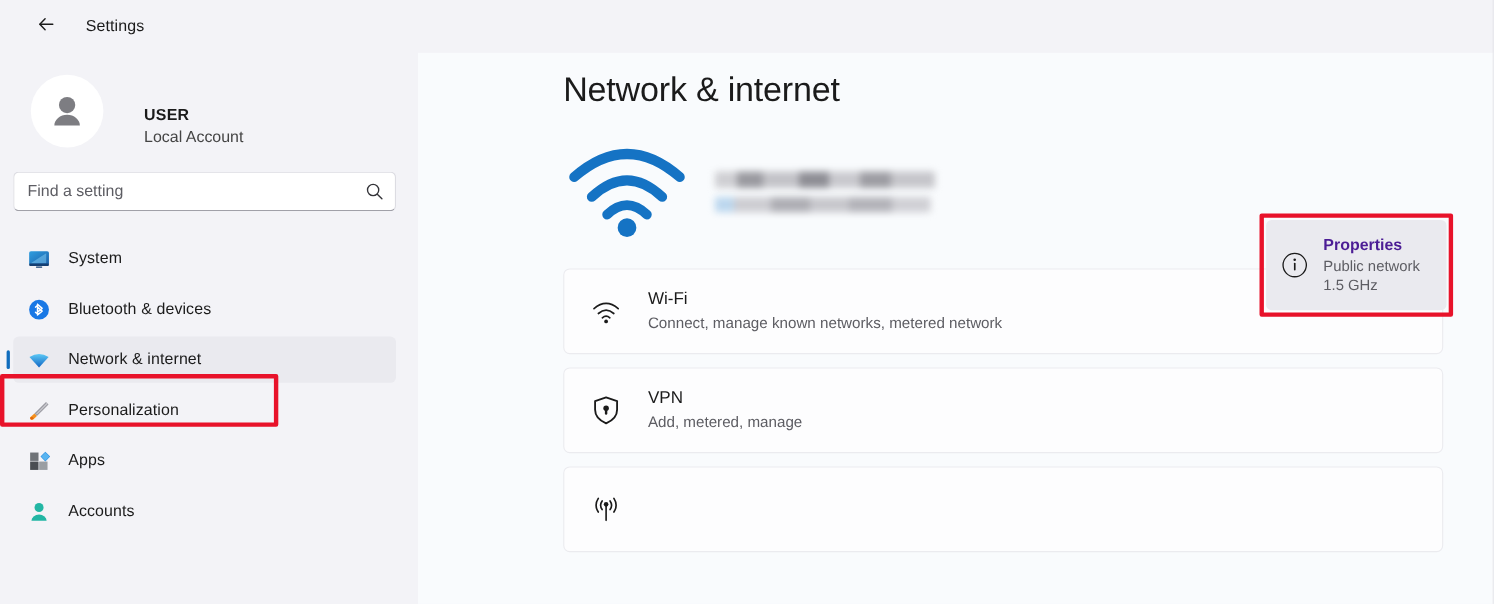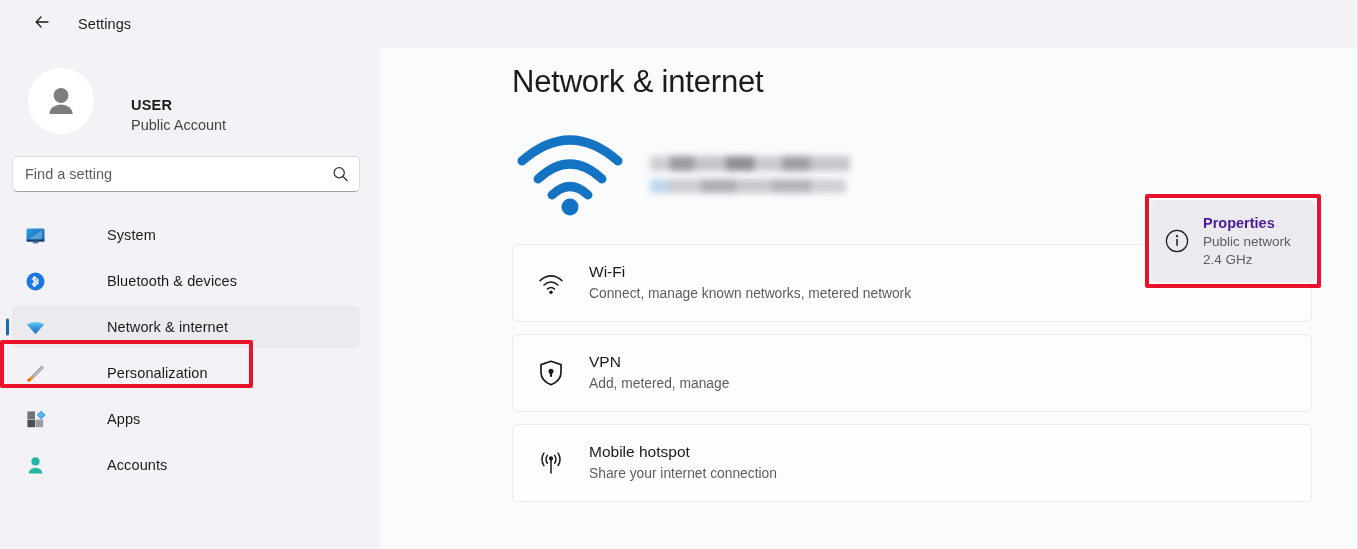--- a/index.html
+++ b/index.html
@@ -121,21 +121,20 @@
   .nav { margin-top: 22px; }
   .nav-item {
     position: relative;
     display: flex;
     align-items: center;
     height: 42px;
     margin: 4px 20px 4px 12px;
     padding-left: 12px;
     border-radius: 5px;
     cursor: pointer;
-    gap: 45px;
   }
   .nav-item.selected { background: #eaeaef; }
   .nav-item.selected::before {
     content: "";
     position: absolute;
     left: -6px;
     top: 50%;
     transform: translateY(-50%);
     width: 3px;
     height: 17px;
@@ -297,21 +296,21 @@
 
     <div class="account">
       <div class="avatar">
         <svg width="40" height="40" viewBox="0 0 40 40">
           <circle cx="20" cy="14.5" r="7.4" fill="#7d7d82"></circle>
           <path d="M8.4 33 a11.6 9.6 0 0 1 23.2 0 z" fill="#7d7d82"></path>
         </svg>
       </div>
       <div class="account-text">
         <div class="account-name">USER</div>
-        <div class="account-sub">Public Account</div>
+        <div class="account-sub">Local Account</div>
       </div>
     </div>
 
     <div class="search-wrap">
       <div class="search-box">
         <input class="search-input" type="text" placeholder="Find a setting" style="">
         <span class="search-icon-box">
           <svg width="17" height="17" viewBox="0 0 17 17">
             <circle cx="7.2" cy="7.2" r="5.1" fill="none" stroke="#333338" stroke-width="1.25"></circle>
             <line x1="11" y1="11" x2="15.2" y2="15.2" stroke="#333338" stroke-width="1.25" stroke-linecap="round"></line>
@@ -466,41 +465,37 @@
               <g fill="none" stroke="#1b1b1b" stroke-width="1.5" stroke-linecap="round">
                 <path d="M11.4 7.4 Q8.6 11.3 11.4 15.2"></path>
                 <path d="M18.6 7.4 Q21.4 11.3 18.6 15.2"></path>
                 <path d="M7.9 5.1 Q3.9 11.3 7.9 17.5"></path>
                 <path d="M22.1 5.1 Q26.1 11.3 22.1 17.5"></path>
                 <line x1="15" y1="12.2" x2="15" y2="25"></line>
               </g>
               <circle cx="15" cy="10.4" r="2.1" fill="#1b1b1b"></circle>
             </svg>
           </div>
-          <div class="row-text">
-            <div class="row-title">Mobile hotspot</div>
-            <div class="row-sub">Share your internet connection</div>
-          </div>
         </div>
 
       </div>
     </div>
 
     <div class="props-card">
       <div class="props-icon">
         <svg width="28" height="28" viewBox="0 0 28 28">
           <circle cx="14" cy="14" r="10.6" fill="none" stroke="#1b1b1b" stroke-width="1.2"></circle>
           <circle cx="14" cy="9.2" r="1.15" fill="#1b1b1b"></circle>
           <rect x="13.3" y="11.8" width="1.5" height="7.2" rx=".7" fill="#1b1b1b"></rect>
         </svg>
       </div>
       <div class="props-text">
         <div class="props-title">Properties</div>
         <div class="props-sub">Public network</div>
-        <div class="props-sub">2.4 GHz</div>
+        <div class="props-sub">1.5 GHz</div>
       </div>
     </div>
 
     <div class="annot-props"></div>
   </div>
 
 </div>
 
 <div class="annot-nav"></div>
 <div class="scroll-edge"></div>

